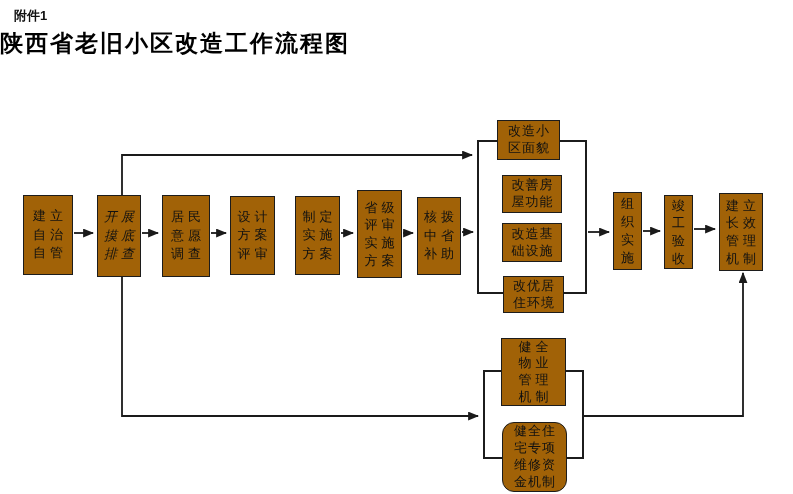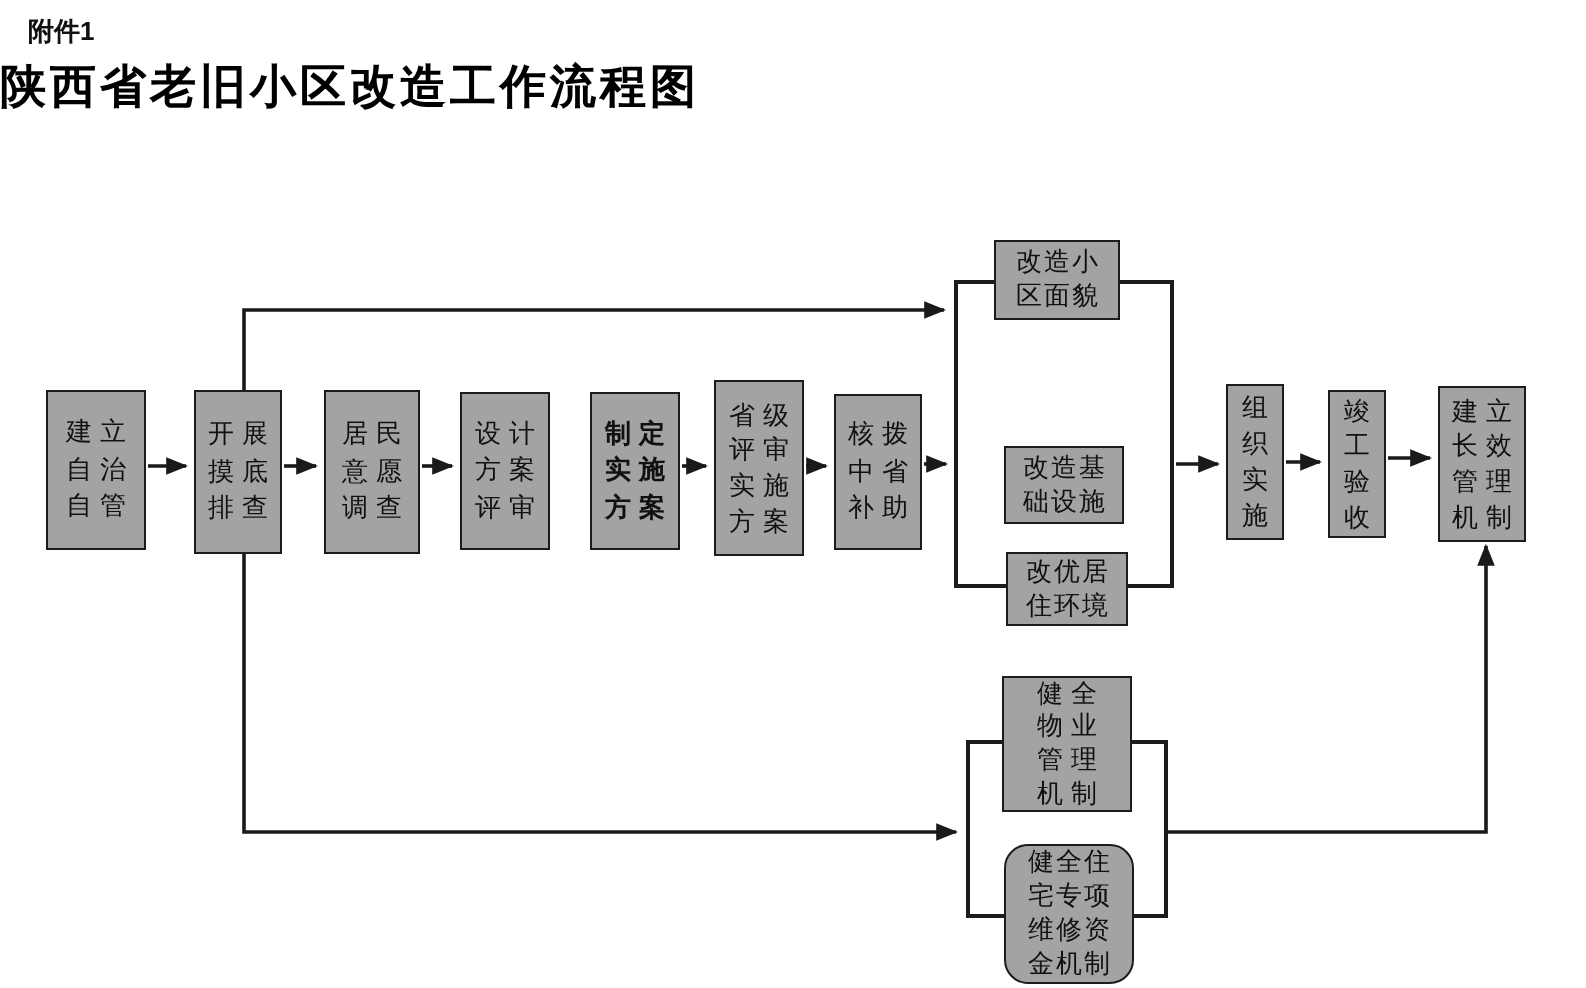--- a/index.html
+++ b/index.html
@@ -15,21 +15,21 @@
     font-size:13px;font-weight:bold;color:#111;
   }
   .title{
     position:absolute;left:0;top:28px;width:778px;
     text-align:left;font-size:23px;font-weight:bold;
     letter-spacing:2px;color:#000;
   }
   svg.connectors{position:absolute;left:0;top:0;z-index:1;}
   .box{
     position:absolute;z-index:2;box-sizing:border-box;
-    background:#a3a3a3;border:1.5px solid #1c1c1c;
+    background:#a16207;border:1.5px solid #1c1c1c;
     display:flex;align-items:center;justify-content:center;
     text-align:center;white-space:pre-line;
     font-size:13px;line-height:1.42;color:#111;
   }
   .sp{letter-spacing:4px;padding-left:4px;}   
   .sp3{letter-spacing:1px;padding-left:1px;line-height:1.3;} 
   .frame{
     position:absolute;z-index:0;box-sizing:border-box;
     background:#ffffff;border:2px solid #1c1c1c;
   }
@@ -63,30 +63,30 @@
       <line x1="694" y1="229" x2="715" y2="229" marker-end="url(#ah)"></line>
       <polyline points="122,195 122,155 472,155" marker-end="url(#ah)"></polyline>
       <polyline points="122,277 122,416 478,416" marker-end="url(#ah)"></polyline>
       <polyline points="584,416 743,416 743,273" marker-end="url(#ah)"></polyline>
     </g>
   </svg>
 
   <div class="box sp" style="left:23px;top:195px;width:50px;height:80px;">建立
 自治
 自管</div>
-  <div class="box sp" style="left:97px;top:195px;width:44px;height:82px;">开展
+  <div class="box sp" style="left:97px;top:195px;width:44px;height:82px;font-style:italic;">开展
 摸底
 排查</div>
   <div class="box sp" style="left:162px;top:195px;width:48px;height:82px;">居民
 意愿
 调查</div>
   <div class="box sp" style="left:230px;top:196px;width:45px;height:79px;text-align:center;">设计
 方案
 评审</div>
-  <div class="box sp" style="left:295px;top:196px;width:45px;height:79px;font-weight:bold;">制定
+  <div class="box sp" style="left:295px;top:196px;width:45px;height:79px;">制定
 实施
 方案</div>
   <div class="box sp" style="left:357px;top:190px;width:45px;height:88px;line-height:1.35;">省级
 评审
 实施
 方案</div>
   <div class="box sp" style="left:417px;top:197px;width:44px;height:78px;">核拨
 中省
 补助</div>
   <div class="box" style="left:613px;top:192px;width:29px;height:78px;line-height:1.4;">组
@@ -97,20 +97,22 @@
 工
 验
 收</div>
   <div class="box sp" style="left:719px;top:193px;width:44px;height:78px;line-height:1.35;">建立
 长效
 管理
 机制</div>
 
   <div class="box sp3" style="left:497px;top:120px;width:63px;height:40px;">改造小
 区面貌</div>
+  <div class="box sp3" style="left:502px;top:175px;width:60px;height:38px;">改善房
+屋功能</div>
   <div class="box sp3" style="left:502px;top:223px;width:60px;height:39px;">改造基
 础设施</div>
   <div class="box sp3" style="left:503px;top:276px;width:61px;height:37px;">改优居
 住环境</div>
 
   <div class="box sp" style="left:501px;top:338px;width:65px;height:68px;line-height:1.28;">健全
 物业
 管理
 机制</div>
   <div class="box sp3" style="left:502px;top:422px;width:65px;height:70px;border-radius:12px;">健全住

